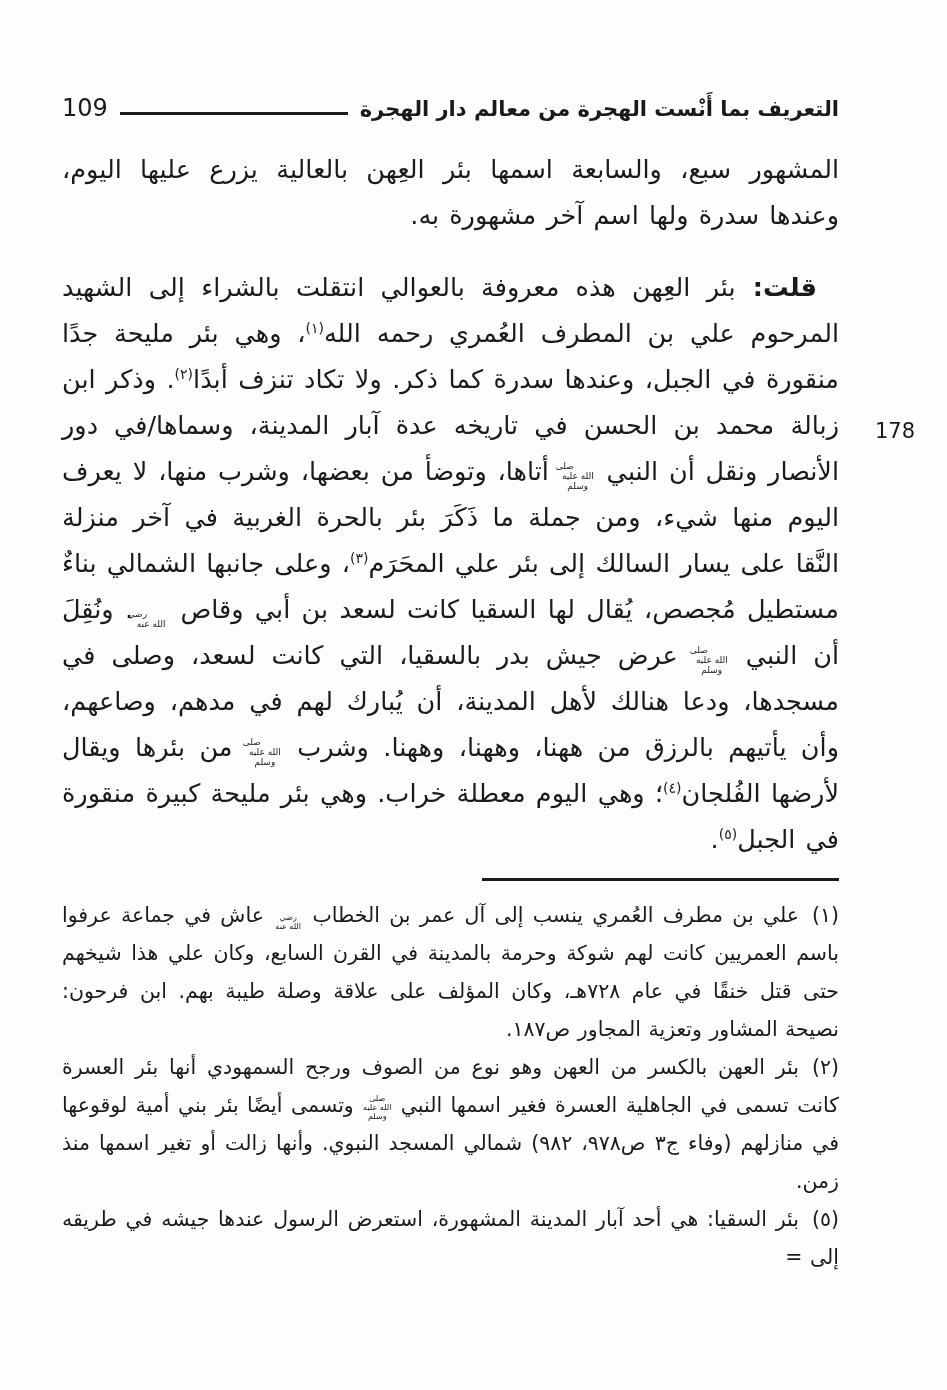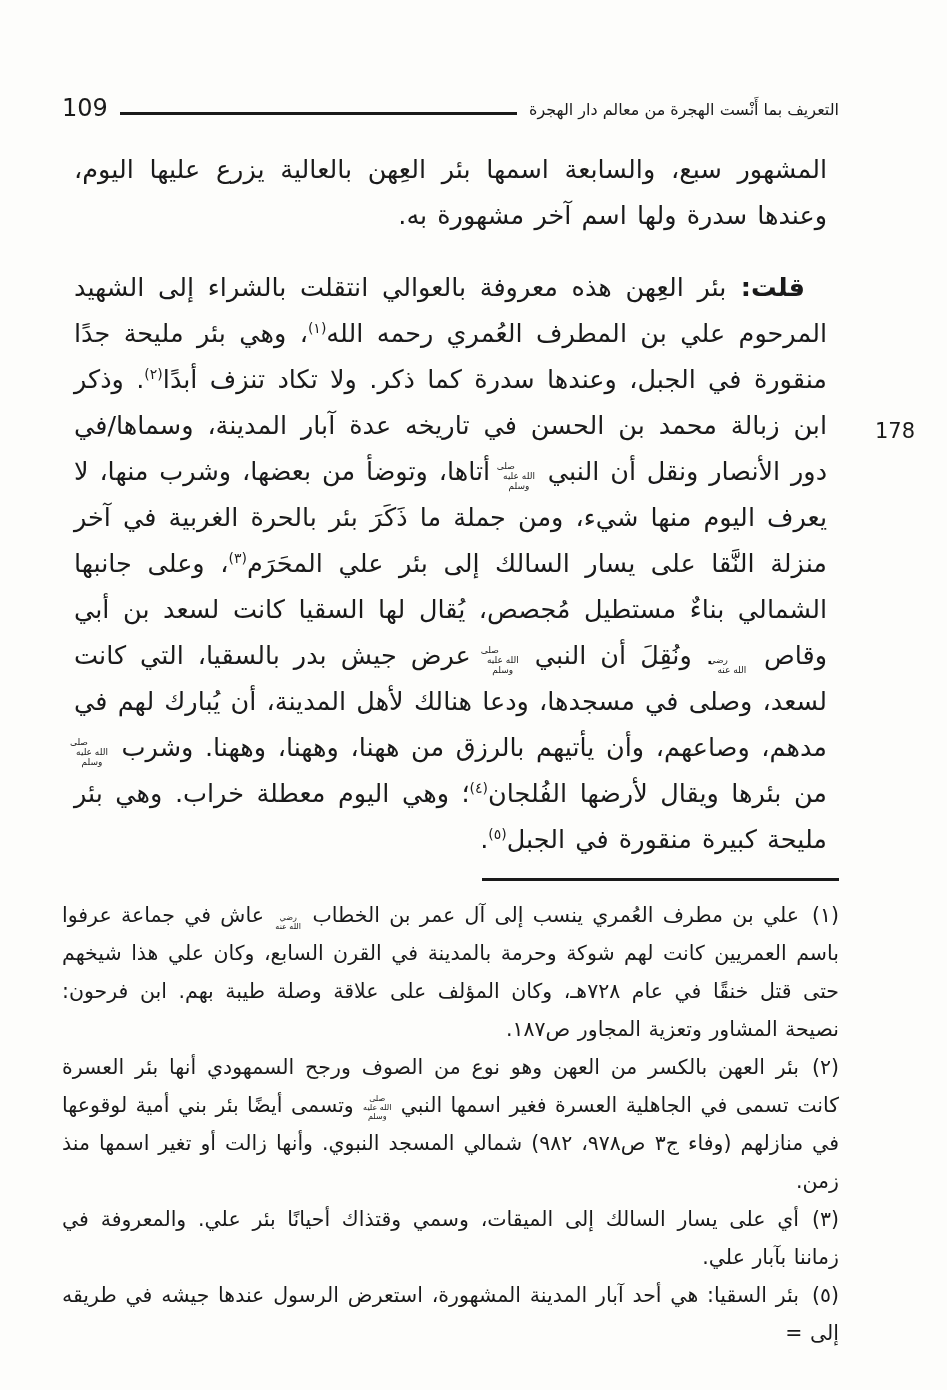--- a/index.html
+++ b/index.html
@@ -19,42 +19,42 @@
 
   
   .page-header {
     display: flex;
     align-items: center;
     gap: 12px;
     margin-bottom: 24px;
   }
   .book-title {
     margin: 0;
-    font-size: 16px;
-    font-weight: 400;
+    font-size: 21px;
+    font-weight: 700;
     white-space: nowrap;
     letter-spacing: 0;
   }
   .header-rule {
     flex: 1;
     height: 3px;
     background: #1a1a1a;
     margin-top: 8px;
   }
   .page-number {
     font-size: 24px;
     margin-top: -2px;
   }
 
   
   .para {
     font-size: 25.5px;
     line-height: 46px;
     text-align: justify;
-    margin: 12px;
+    margin: 0;
     word-spacing: 2px;
   }
   .para + .para { margin-top: 26px; }
   .para-new { text-indent: 22px; }
   .seg-bold { font-weight: bold; }
 
   .fn-ref {
     font-size: 14px;
     line-height: 0;
     vertical-align: 9px;
@@ -117,21 +117,20 @@
 
     <main>
       <p class="para"><span class="seg-text">المشهور سبع، والسابعة اسمها بئر العِهن بالعالية يزرع عليها اليوم، وعندها سدرة ولها اسم آخر مشهورة به.</span></p>
       <p class="para para-new"><strong class="seg-bold">قلت: </strong><span class="seg-text">بئر العِهن هذه معروفة بالعوالي انتقلت بالشراء إلى الشهيد المرحوم علي بن المطرف العُمري رحمه الله</span><sup class="fn-ref">(١)</sup><span class="seg-text">، وهي بئر مليحة جدًا منقورة في الجبل، وعندها سدرة كما ذكر. ولا تكاد تنزف أبدًا</span><sup class="fn-ref">(٢)</sup><span class="seg-text">. وذكر ابن زبالة محمد بن الحسن في تاريخه عدة آبار المدينة، وسماها/في دور الأنصار ونقل أن النبي </span><span class="honorific">صلى الله عليه وسلم</span><span class="seg-text"> أتاها، وتوضأ من بعضها، وشرب منها، لا يعرف اليوم منها شيء، ومن جملة ما ذَكَرَ بئر بالحرة الغربية في آخر منزلة النَّقا على يسار السالك إلى بئر علي المحَرَم</span><sup class="fn-ref">(٣)</sup><span class="seg-text">، وعلى جانبها الشمالي بناءٌ مستطيل مُجصص، يُقال لها السقيا كانت لسعد بن أبي وقاص </span><span class="honorific">رضي الله عنه</span><span class="seg-text">. ونُقِلَ أن النبي </span><span class="honorific">صلى الله عليه وسلم</span><span class="seg-text"> عرض جيش بدر بالسقيا، التي كانت لسعد، وصلى في مسجدها، ودعا هنالك لأهل المدينة، أن يُبارك لهم في مدهم، وصاعهم، وأن يأتيهم بالرزق من ههنا، وههنا، وههنا. وشرب </span><span class="honorific">صلى الله عليه وسلم</span><span class="seg-text"> من بئرها ويقال لأرضها الفُلجان</span><sup class="fn-ref">(٤)</sup><span class="seg-text">؛ وهي اليوم معطلة خراب. وهي بئر مليحة كبيرة منقورة في الجبل</span><sup class="fn-ref">(٥)</sup><span class="seg-text">.</span></p>
     </main>
 
     <footer class="footnotes">
       <div class="fn-separator"></div>
       <p class="footnote"><span class="fn-marker">(١)</span><span class="fn-body"><span class="seg-text">علي بن مطرف العُمري ينسب إلى آل عمر بن الخطاب </span><span class="honorific">رضي الله عنه</span><span class="seg-text"> عاش في جماعة عرفوا باسم العمريين كانت لهم شوكة وحرمة بالمدينة في القرن السابع، وكان علي هذا شيخهم حتى قتل خنقًا في عام ٧٢٨هـ، وكان المؤلف على علاقة وصلة طيبة بهم. ابن فرحون: نصيحة المشاور وتعزية المجاور ص١٨٧.</span></span></p>
       <p class="footnote"><span class="fn-marker">(٢)</span><span class="fn-body"><span class="seg-text">بئر العهن بالكسر من العهن وهو نوع من الصوف ورجح السمهودي أنها بئر العسرة كانت تسمى في الجاهلية العسرة فغير اسمها النبي </span><span class="honorific">صلى الله عليه وسلم</span><span class="seg-text"> وتسمى أيضًا بئر بني أمية لوقوعها في منازلهم (وفاء ج٣ ص٩٧٨، ٩٨٢) شمالي المسجد النبوي. وأنها زالت أو تغير اسمها منذ زمن.</span></span></p>
-      <p class="footnote"><span class="fn-marker">(٣)</span><span class="fn-body"><span class="seg-text">أي على يسار السالك إلى الميقات، وسمي وقتذاك أحيانًا بئر علي. والمعروفة في زماننا بآبار علي.</span></span></p>
       <p class="footnote"><span class="fn-marker">(٥)</span><span class="fn-body"><span class="seg-text">بئر السقيا: هي أحد آبار المدينة المشهورة، استعرض الرسول عندها جيشه في طريقه إلى =</span></span></p>
     </footer>
 
   </div>
 
   <div class="margin-folio">178</div>
 
 </div>
 
 </body></html>

